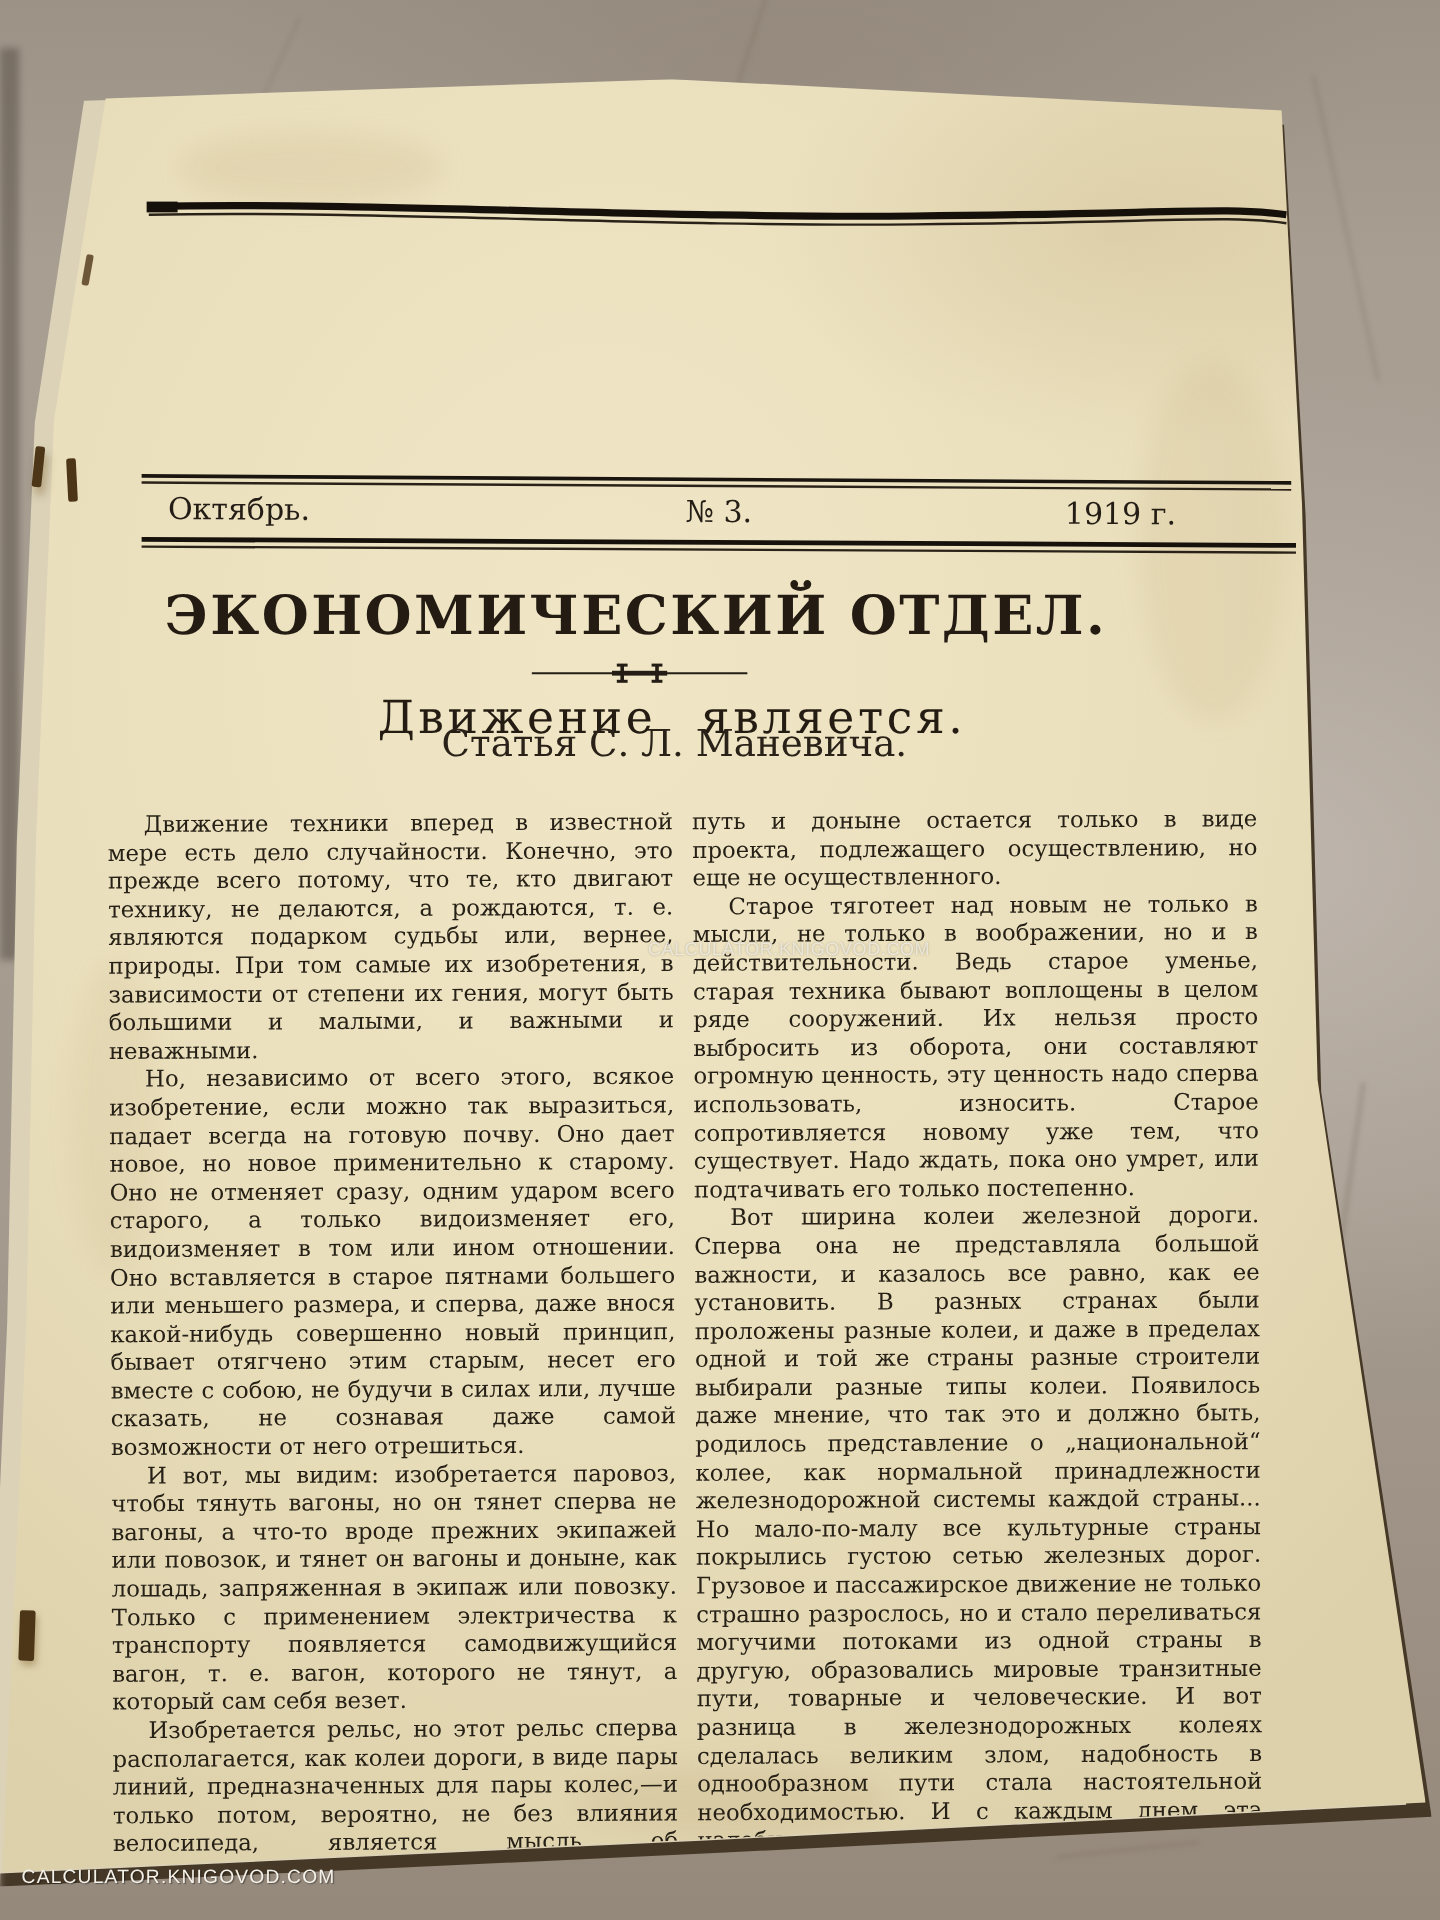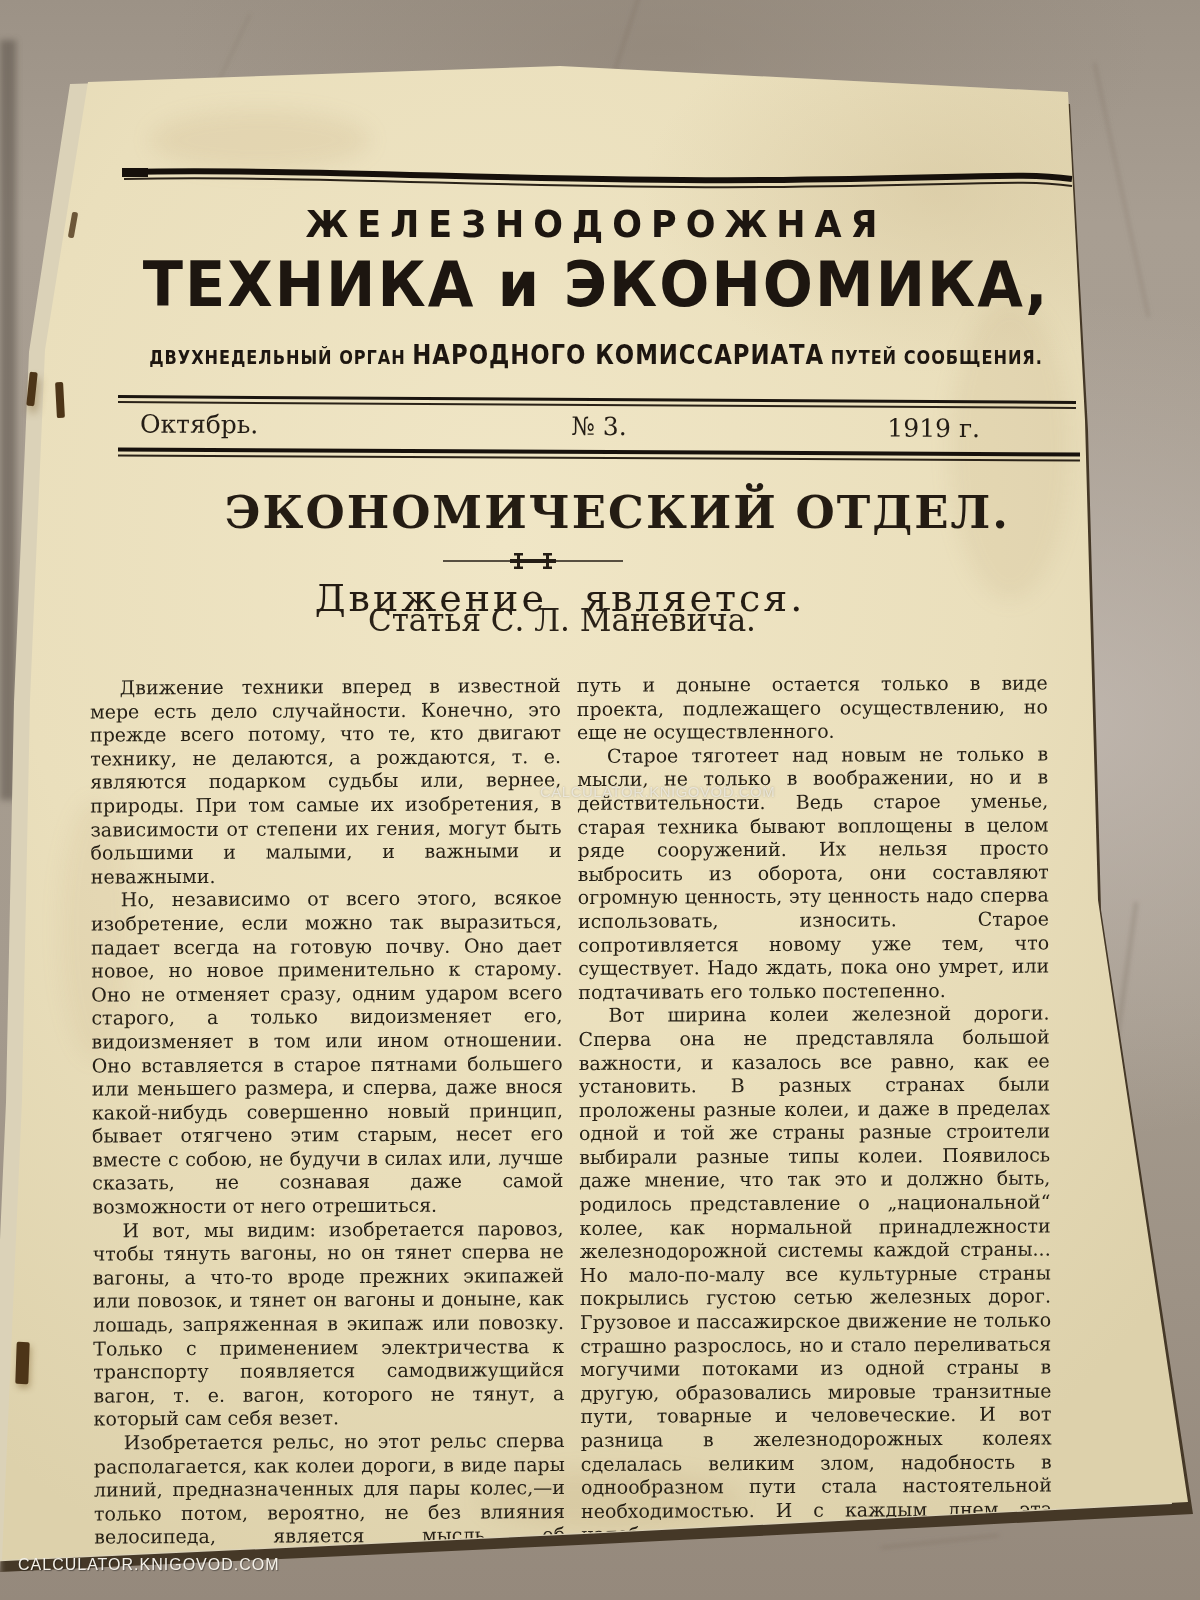--- a/index.html
+++ b/index.html
@@ -73,21 +73,21 @@
     position:absolute;left:120px;top:406px;width:958px;height:40px;
     display:grid;grid-template-columns:1fr auto 1fr;align-items:center;
     font-size:25px;color:#241d15;transform:rotate(.3deg);
   }
   .issue-row .left{text-align:left;padding-left:20px;}
   .issue-row .mid{text-align:center;}
   .issue-row .right{text-align:right;padding-right:98px;}
 
   
   .section-title{
-    position:absolute;left:95px;top:486px;width:960px;text-align:right;
+    position:absolute;left:95px;top:486px;width:960px;text-align:center;
     transform:translateX(-45px);
     font-weight:700;font-size:45px;letter-spacing:2px;color:#241c13;white-space:nowrap;
   }
   .ornament{position:absolute;left:95px;top:552px;width:960px;text-align:center;transform:translateX(-42px);}
   .article-title{
     position:absolute;left:95px;top:576px;width:960px;text-align:center;
     transform:translateX(-15px);
     font-size:38px;letter-spacing:3px;word-spacing:22px;color:#241c13;white-space:nowrap;
   }
   .byline{
@@ -138,25 +138,20 @@
   <div class="stain s4"></div>
 
   <div class="rule-top">
     <svg width="952" height="26" viewBox="0 0 952 26">
       <path d="M2,6 C 180,2 420,16 640,14 S 900,6 950,13" stroke="#16100b" stroke-width="6" fill="none"></path>
       <path d="M2,13 C 180,9 420,23 640,21 S 900,13 950,20" stroke="#2a2218" stroke-width="2" fill="none"></path>
       <rect x="0" y="2" width="26" height="9" fill="#16100b"></rect>
     </svg>
   </div>
 
-  <div class="masthead">
-    <div class="mast-line1">ЖЕЛЕЗНОДОРОЖНАЯ</div>
-    <div class="mast-line2">ТЕХНИКА и ЭКОНОМИКА,</div>
-    <div class="mast-sub"><span class="small">ДВУХНЕДЕЛЬНЫЙ ОРГАН </span><span class="big">НАРОДНОГО КОМИССАРИАТА</span><span class="small"> ПУТЕЙ СООБЩЕНИЯ.</span></div>
-  </div>
 
   <div class="rule2 rule-b">
       <div class="ln1"></div>
       <div class="ln2"></div>
     </div>
 
   <div class="issue-row">
     <span class="left">Октябрь.</span>
     <span class="mid">№ 3.</span>
     <span class="right">1919 г.</span>

